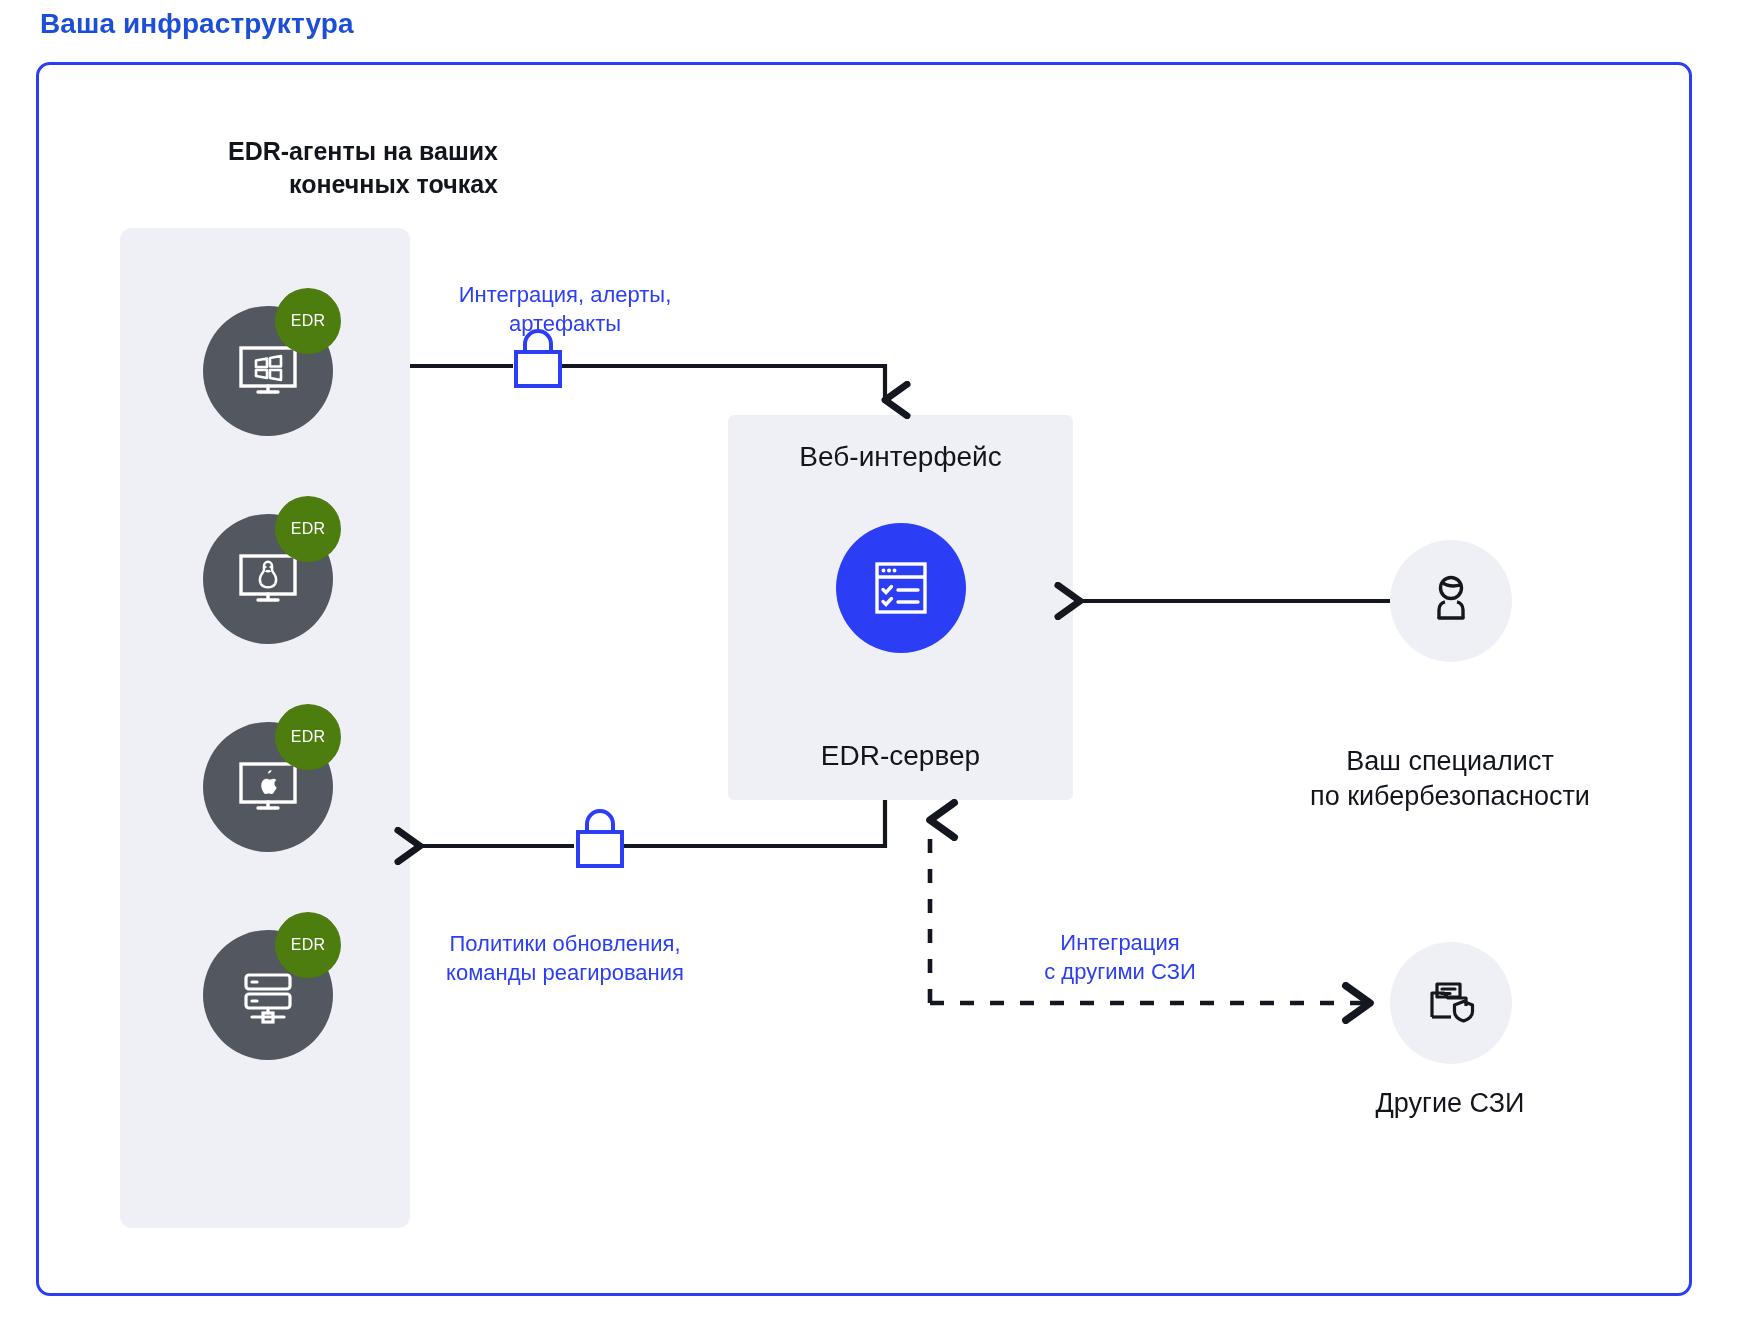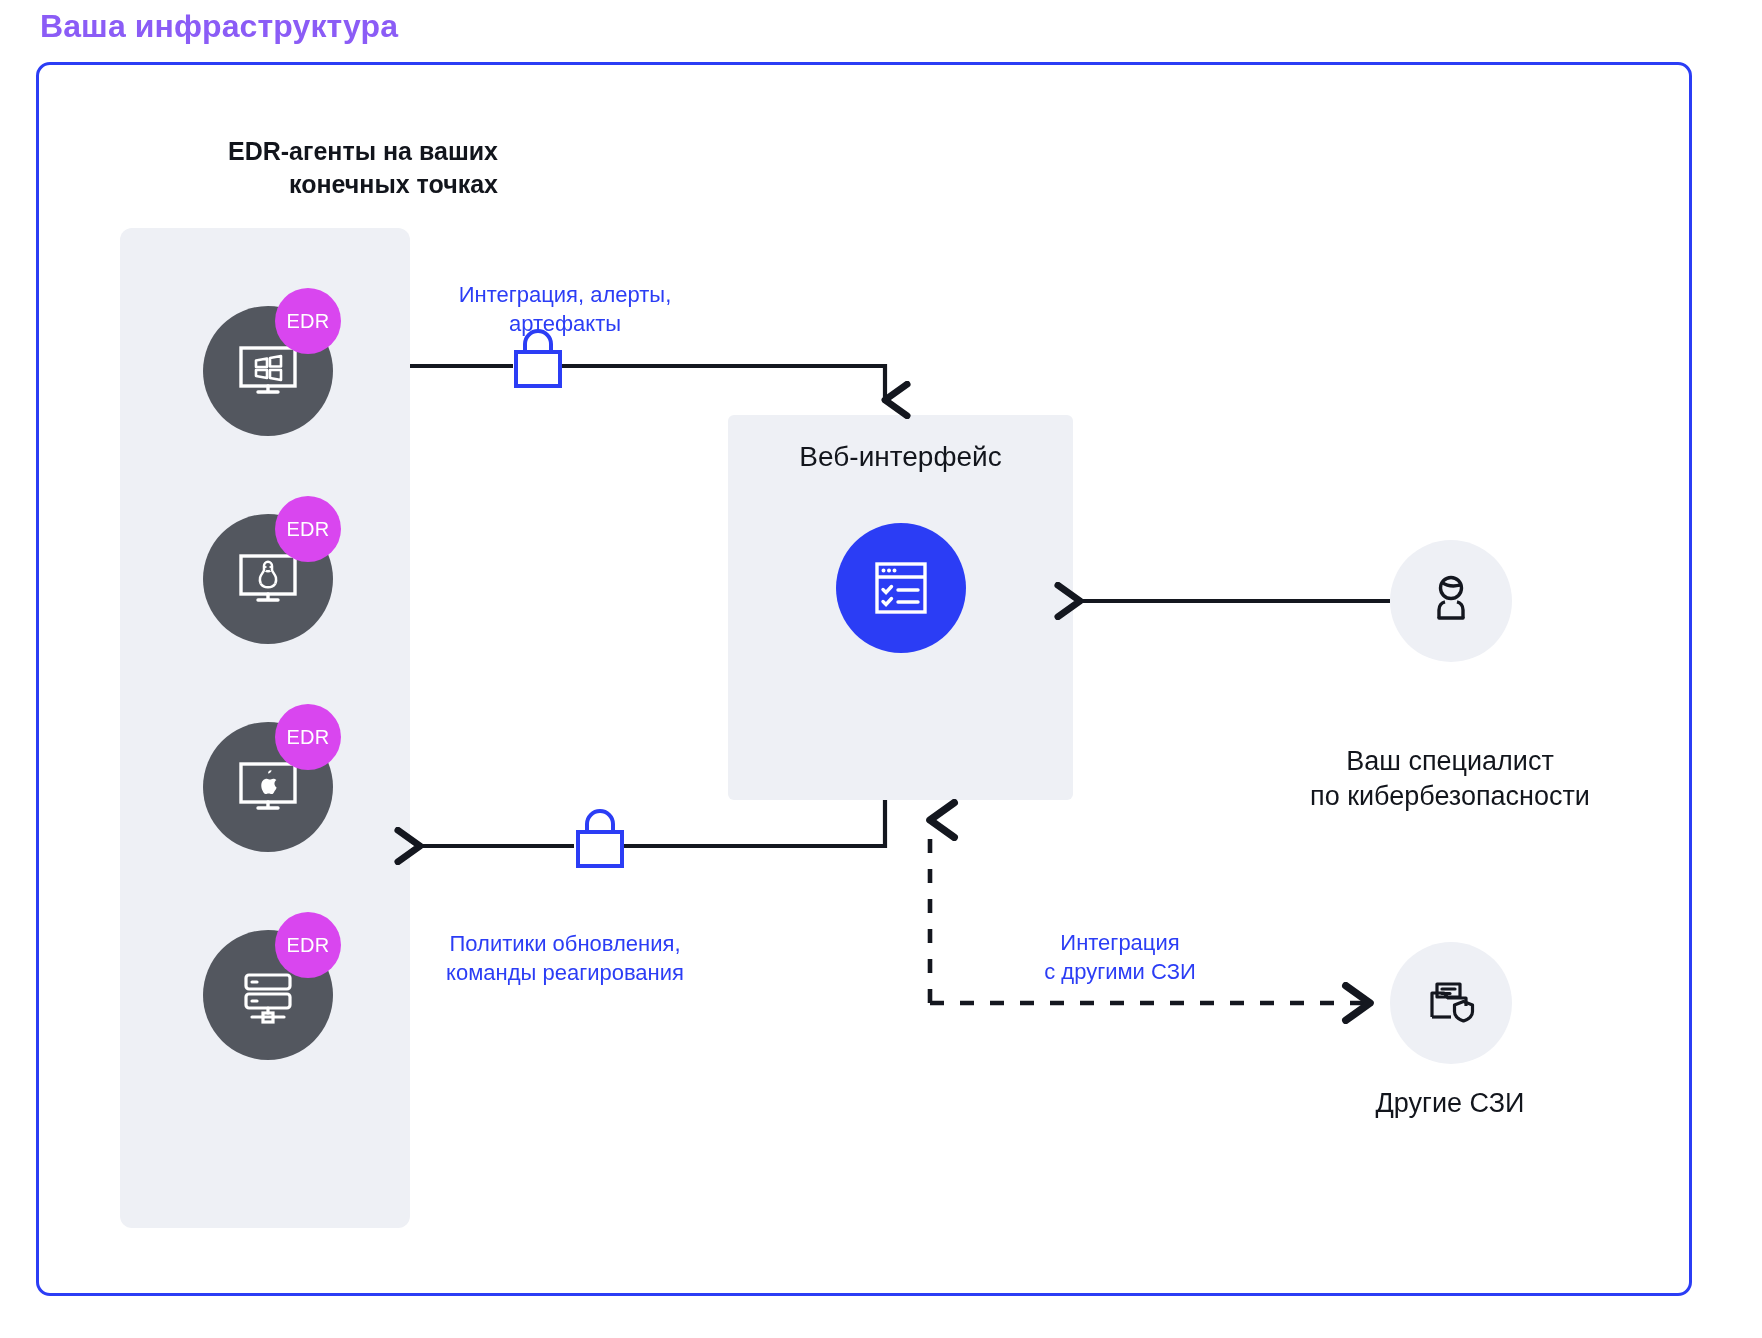--- a/index.html
+++ b/index.html
@@ -6,21 +6,21 @@
   body{
     width:1762px;height:1338px;
     background:#ffffff;
     font-family:"Liberation Sans","DejaVu Sans",sans-serif;
     overflow:hidden;
   }
   #page{position:relative;width:1762px;height:1338px;}
 
   .page-title{
     position:absolute;left:40px;top:8px;
-    font-size:32px;font-weight:bold;color:#8b5cf6;
+    font-size:28px;font-weight:bold;color:#1d4ed8;
     letter-spacing:.1px;
   }
 
   .frame{
     position:absolute;left:36px;top:62px;
     width:1656px;height:1234px;
     border:3px solid #2b3df5;
     border-radius:14px;
     box-sizing:border-box;
     background:#fff;
@@ -47,23 +47,23 @@
     width:130px;height:130px;border-radius:50%;
     background:#53575f;
   }
   .node .glyph{
     position:absolute;left:0;top:18px;width:130px;height:130px;
     display:flex;align-items:center;justify-content:center;
   }
   .node .badge{
     position:absolute;left:72px;top:0px;
     width:66px;height:66px;border-radius:50%;
-    background:#d946ef;
+    background:#4d7c0f;
     display:flex;align-items:center;justify-content:center;
-    color:#fff;font-size:20px;letter-spacing:.3px;
+    color:#fff;font-size:16px;letter-spacing:.3px;
   }
 
   
   .server-card{
     position:absolute;left:728px;top:415px;
     width:345px;height:385px;
     background:#eef0f5;border-radius:6px;
   }
   .server-card .cap-top{
     position:absolute;left:0;right:0;top:26px;
@@ -176,20 +176,21 @@
         <rect x="13" y="13" width="48" height="48"></rect>
         <path d="M13 26h48"></path>
         <g stroke-linecap="round">
           <path d="M19.5 19.5h.01M25 19.5h.01M30.5 19.5h.01" stroke-width="4"></path>
           <path d="M19 38.5l3 3 5.5-6"></path>
           <path d="M19 50.5l3 3 5.5-6"></path>
           <path d="M34 39h20M34 51h20" stroke-width="3.4"></path>
         </g>
       </svg>
     </div>
+    <div class="cap-bottom">EDR-сервер</div>
   </div>
 
   <div class="rnode" style="left:1390px;top:540px;">
     <span>
       <svg width="62" height="62" viewBox="0 0 62 62" fill="none" stroke="#14171f" stroke-width="3.4" stroke-linejoin="round">
         <circle cx="31" cy="20" r="10.5"></circle>
         <path d="M22.2 14.6c4.5 3.2 11.6 3.9 17.8 2.6"></path>
         <path d="M19 50V42c0-4.2 2.6-7.4 6-8.2M43 50V42c0-4.2-2.6-7.4-6-8.2"></path>
         <path d="M19 50h24" stroke-linecap="round"></path>
       </svg>

